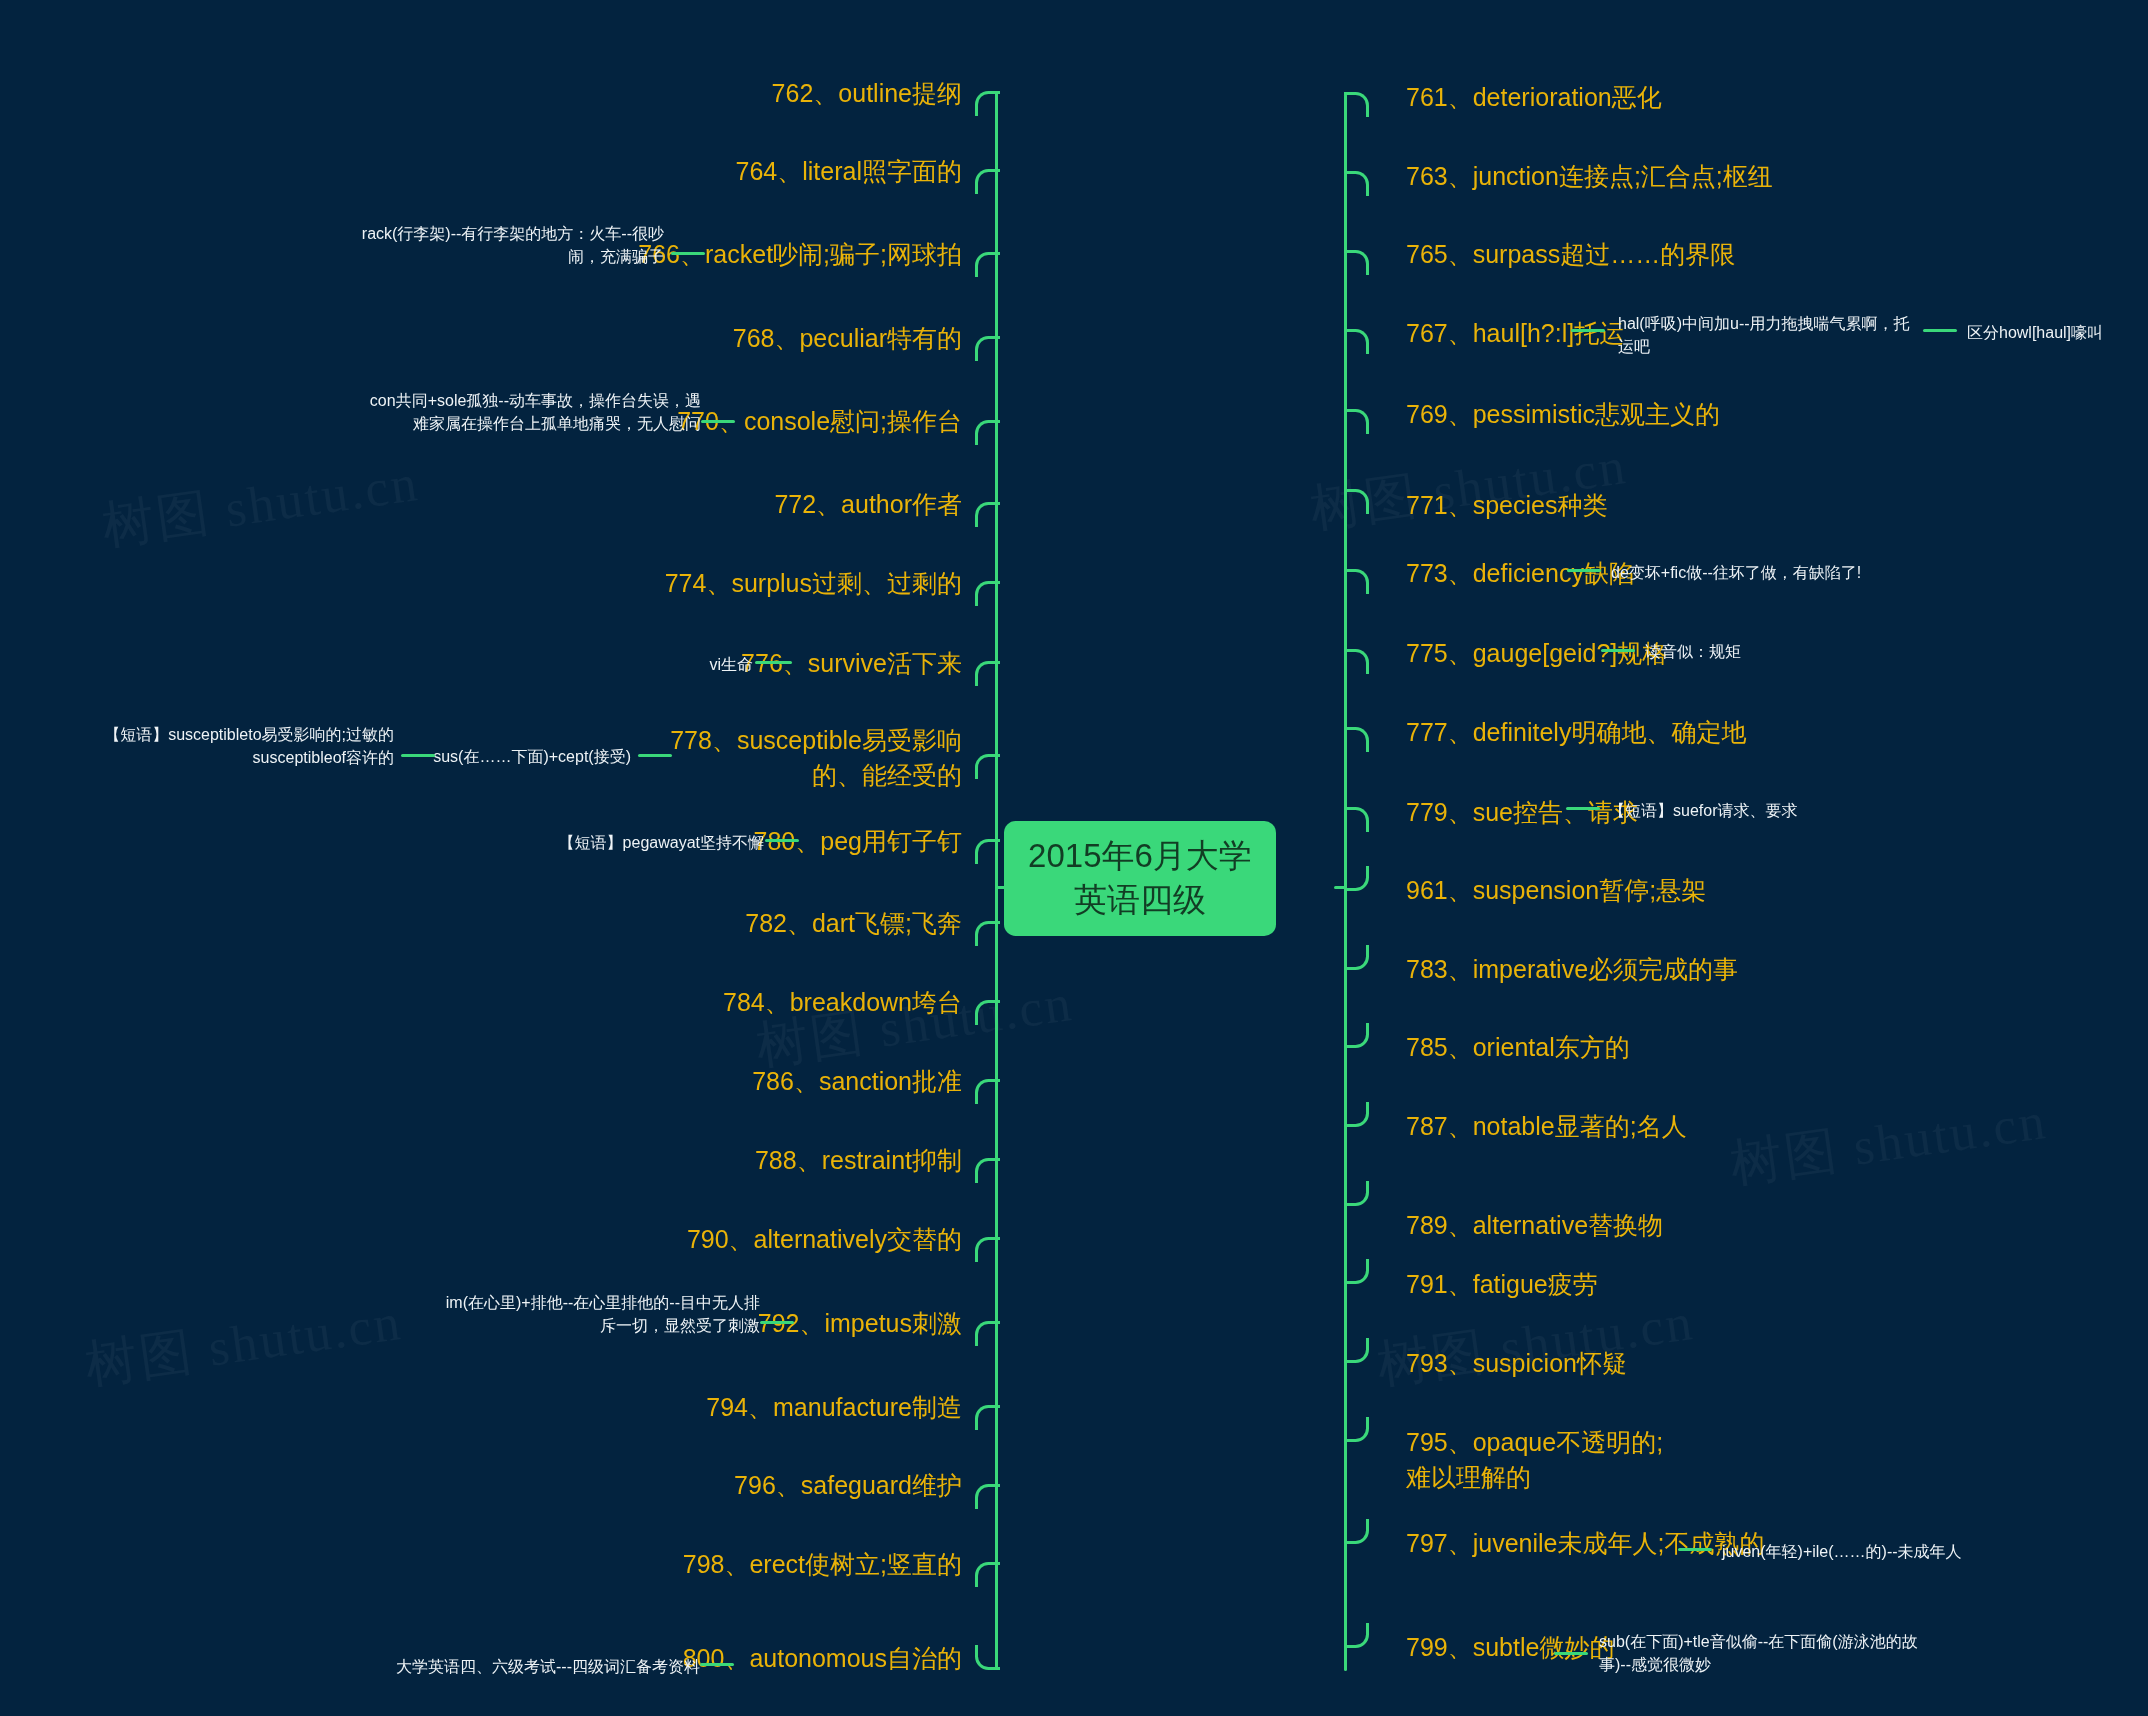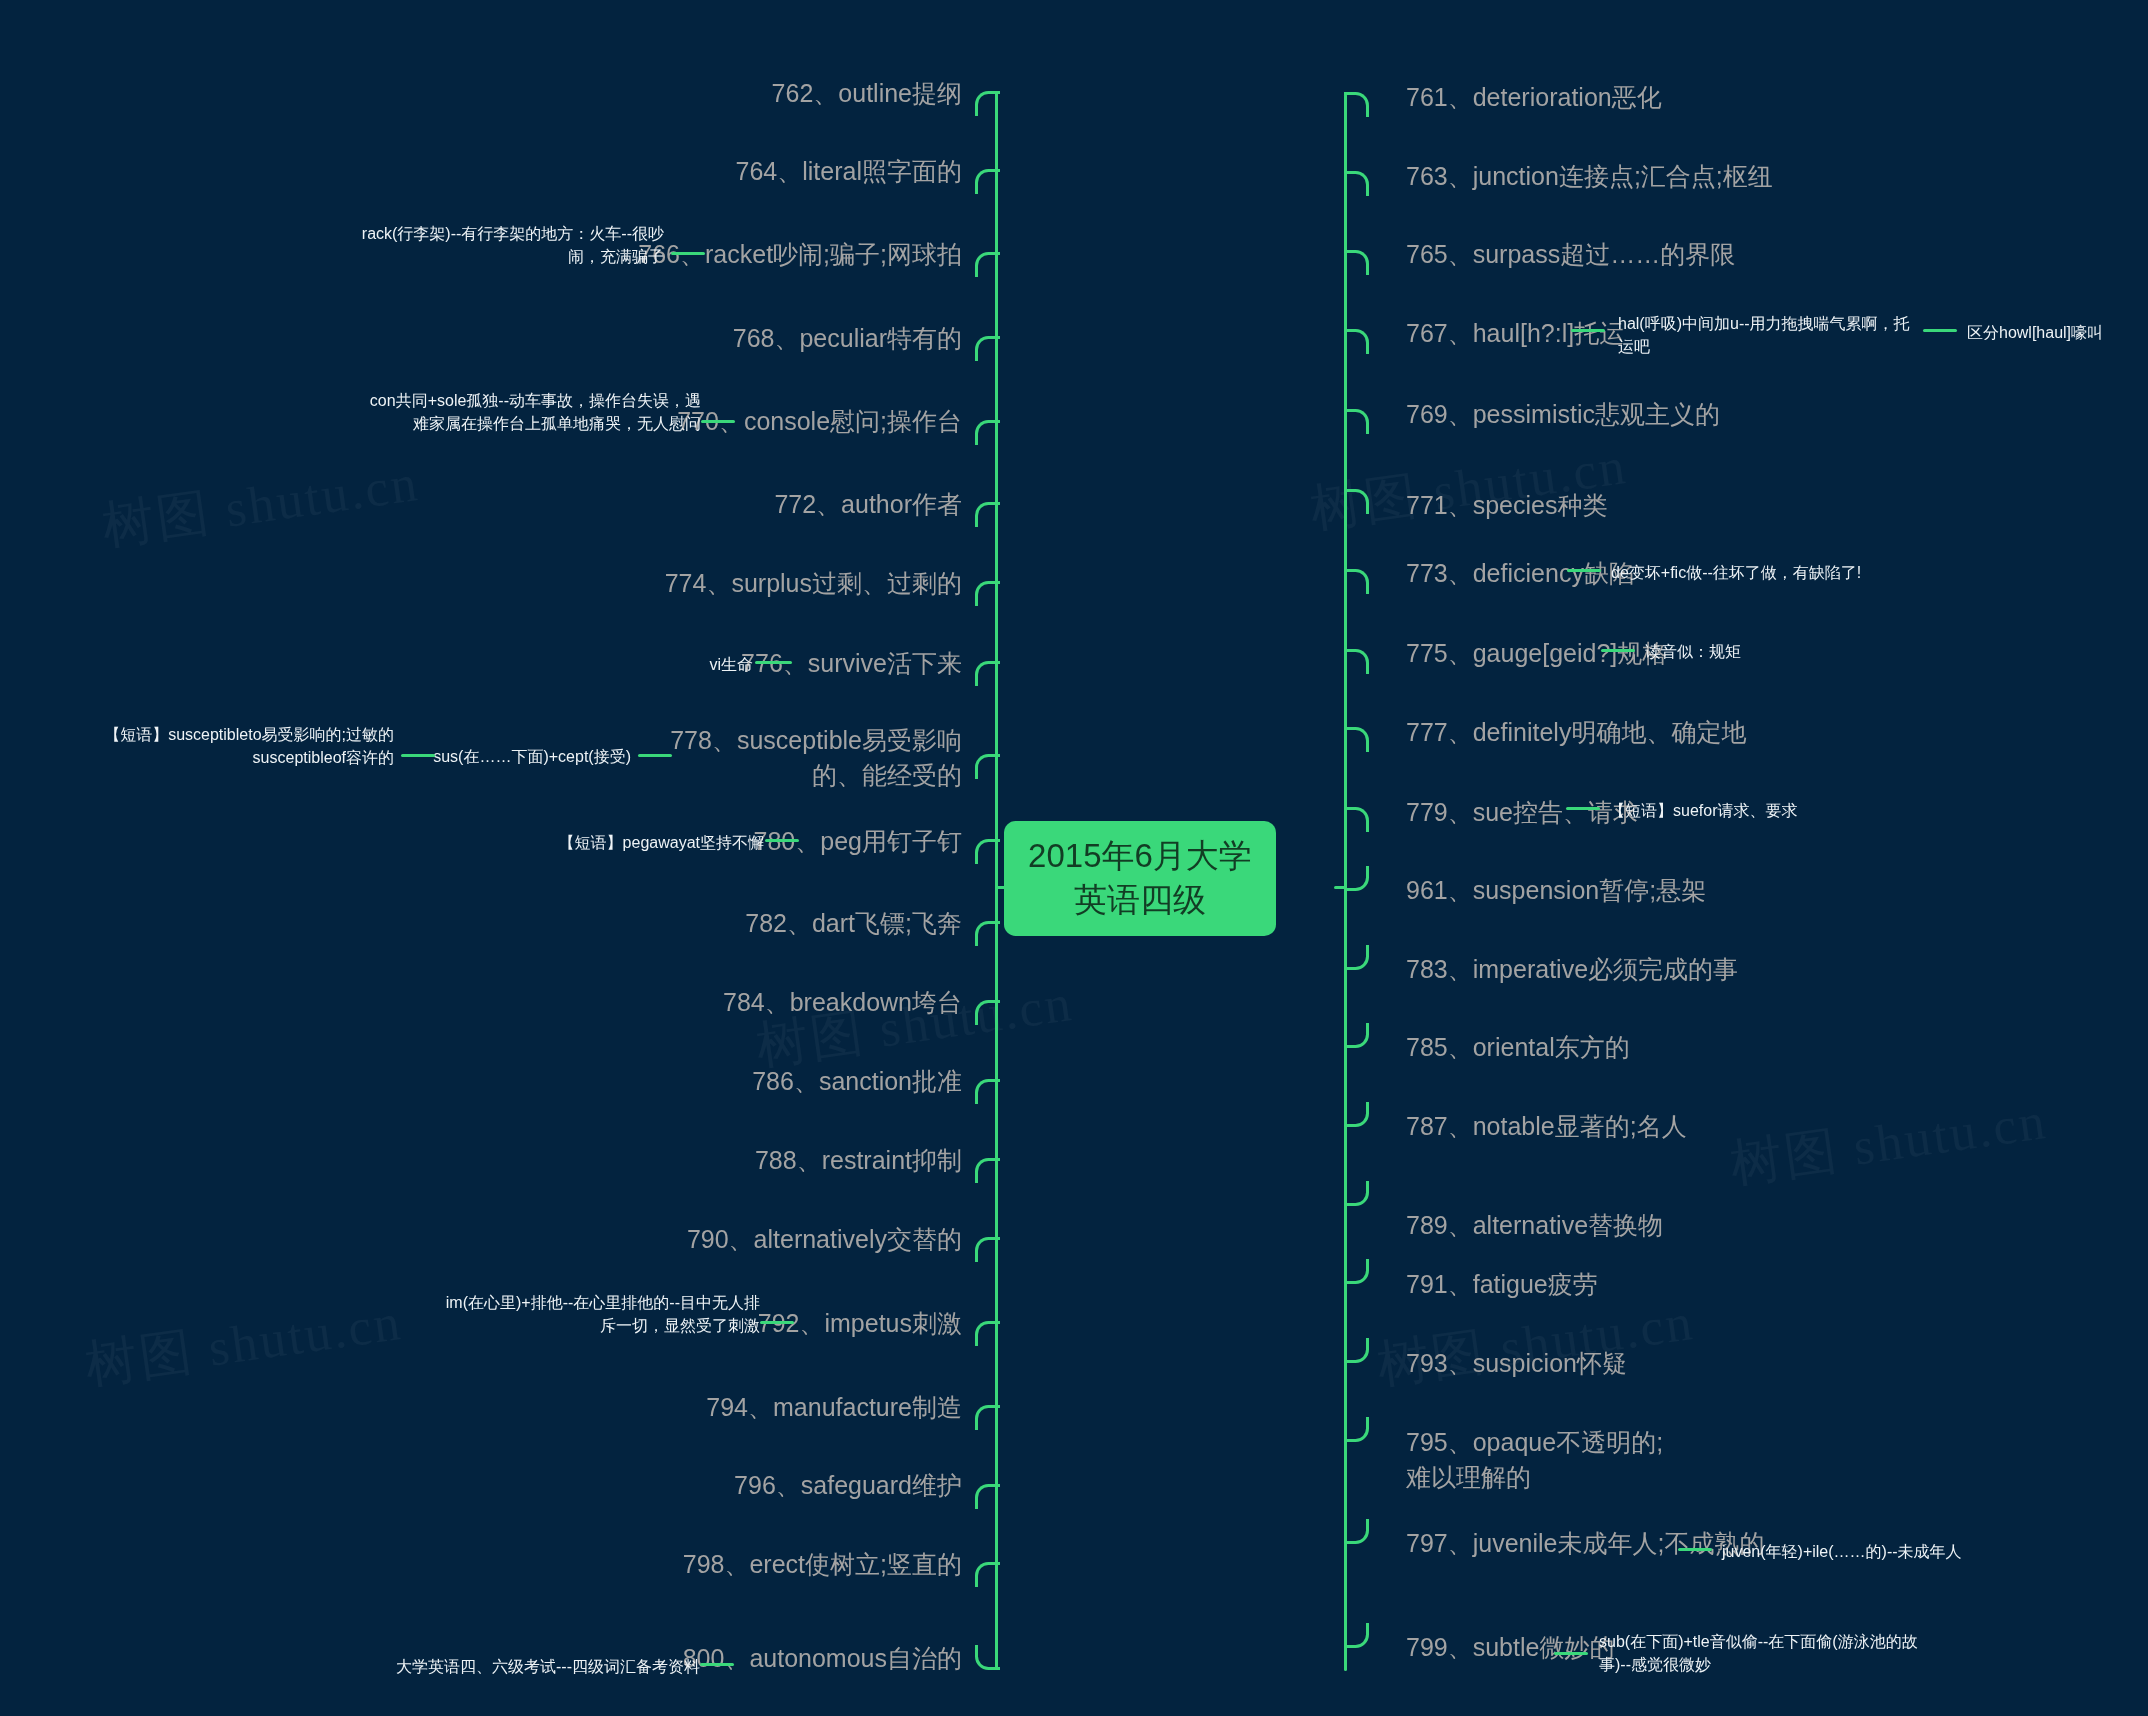--- a/index.html
+++ b/index.html
@@ -48,21 +48,21 @@
   .tick.r{border-left:none;border-bottom:none;border-top-right-radius:13.4px;}   
   .tick.rb{border-left:none;border-top:none;border-bottom-right-radius:13.4px;}  
   .tick.l{border-right:none;border-bottom:none;border-top-left-radius:13.4px;}
   .tick.lb{border-right:none;border-top:none;border-bottom-left-radius:13.4px;}
 
   
   .leaf{
     position:absolute;
     font-size:25px;
     line-height:1.38;
-    color:#a3a3a3;
+    color:#eab308;
     white-space:nowrap;
   }
   .leaf.wrap{white-space:normal;}
   .leaf.right{text-align:left;}
   .leaf.left{text-align:right;}
 
   
   .note{
     position:absolute;
     font-size:16px;

